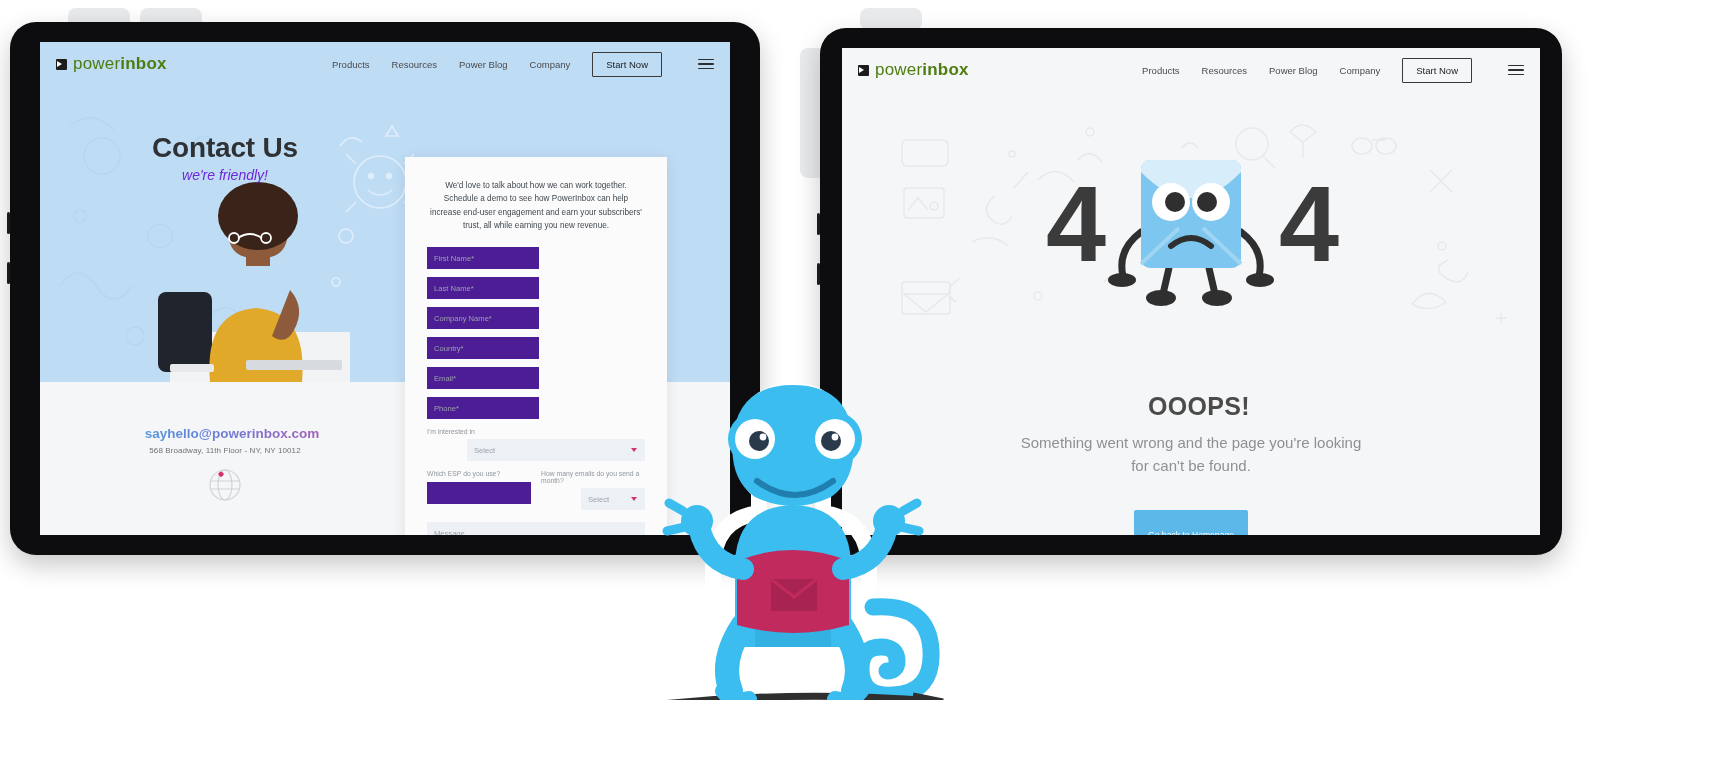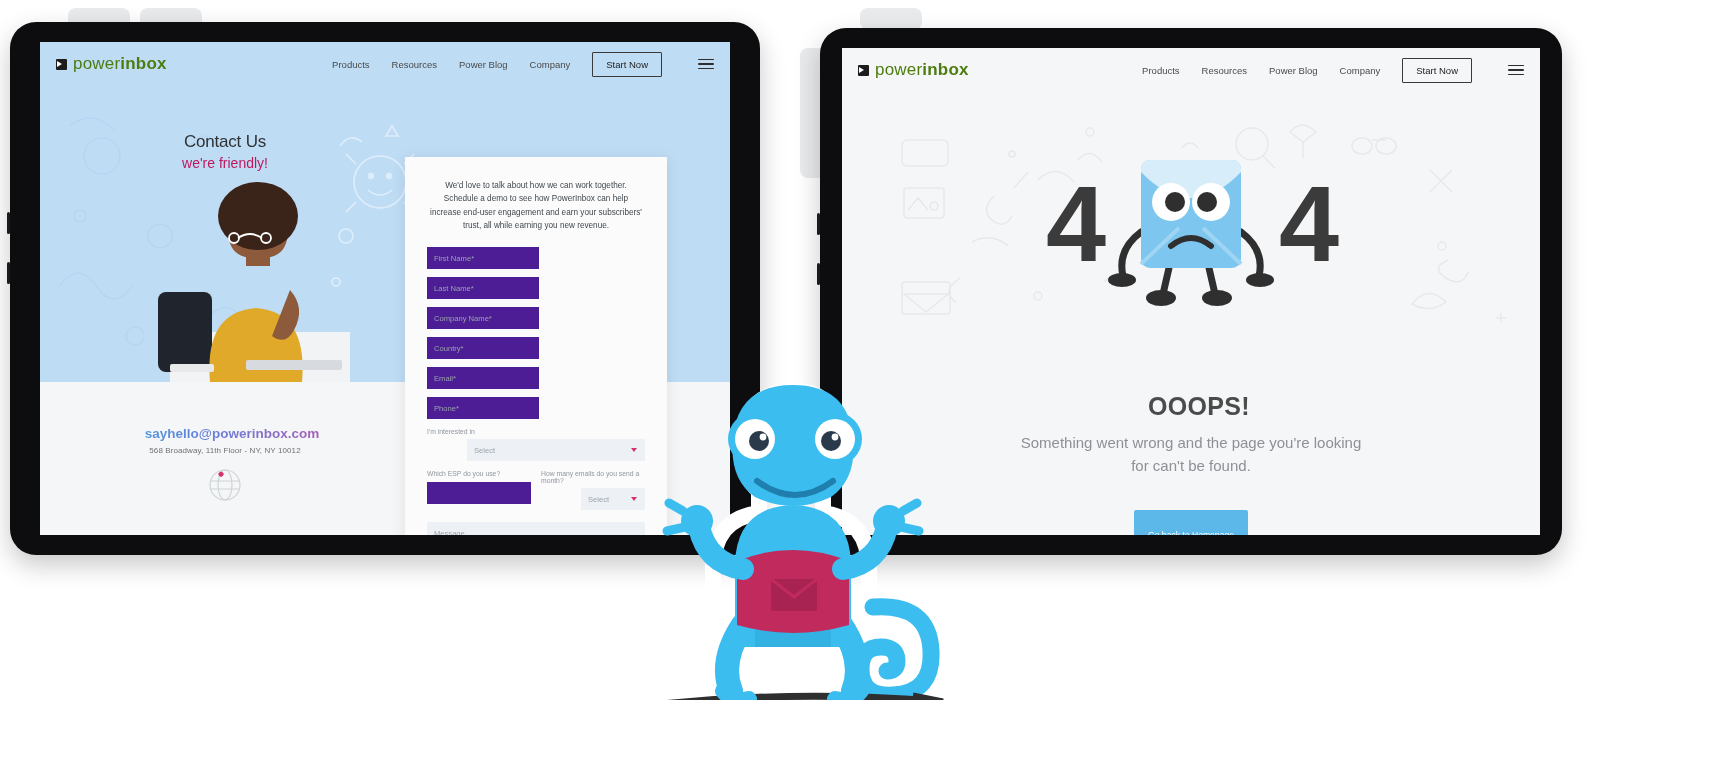--- a/index.html
+++ b/index.html
@@ -67,22 +67,22 @@
   .burger { margin-left:14px; width:16px; display:flex; flex-direction:column; gap:3px; cursor:pointer;}
   .burger i { display:block; height:1.6px; background:#2e2e2e; border-radius:1px; }
 
   
   .contact-hero {
     position:relative; height: 296px; background:#bfdcf5;
     overflow:hidden;
   }
   .doodles { position:absolute; inset:0; opacity:.5; }
   .contact-copy { position:absolute; left:0; top:46px; width:370px; text-align:center; z-index:3;}
-  .contact-title { font-size: 17px; font-weight:400; color:#2f3234; letter-spacing:-.2px;}
-  .contact-sub { font-size: 14px; color:#be185d; margin-top:3px; }
+  .contact-title { font-size: 28px; font-weight:700; color:#2f3234; letter-spacing:-.2px;}
+  .contact-sub { font-size: 14px; color:#6d28d9; margin-top:3px;font-style:italic; }
 
   .hero-person { position:absolute; left:110px; bottom:0; width:200px; height:210px; z-index:2;}
 
   .contact-lower { position:relative; height: 200px; background:#f5f6f7; }
   .email-line {
     position:absolute; left:7px; top:44px; width:370px; text-align:center;
     font-size:13.5px; font-weight:700;
     background: linear-gradient(90deg,#32b7e8 0%, #6a7fd8 45%, #d73f9b 100%);
     -webkit-background-clip: text; background-clip: text; color: transparent;
   }

